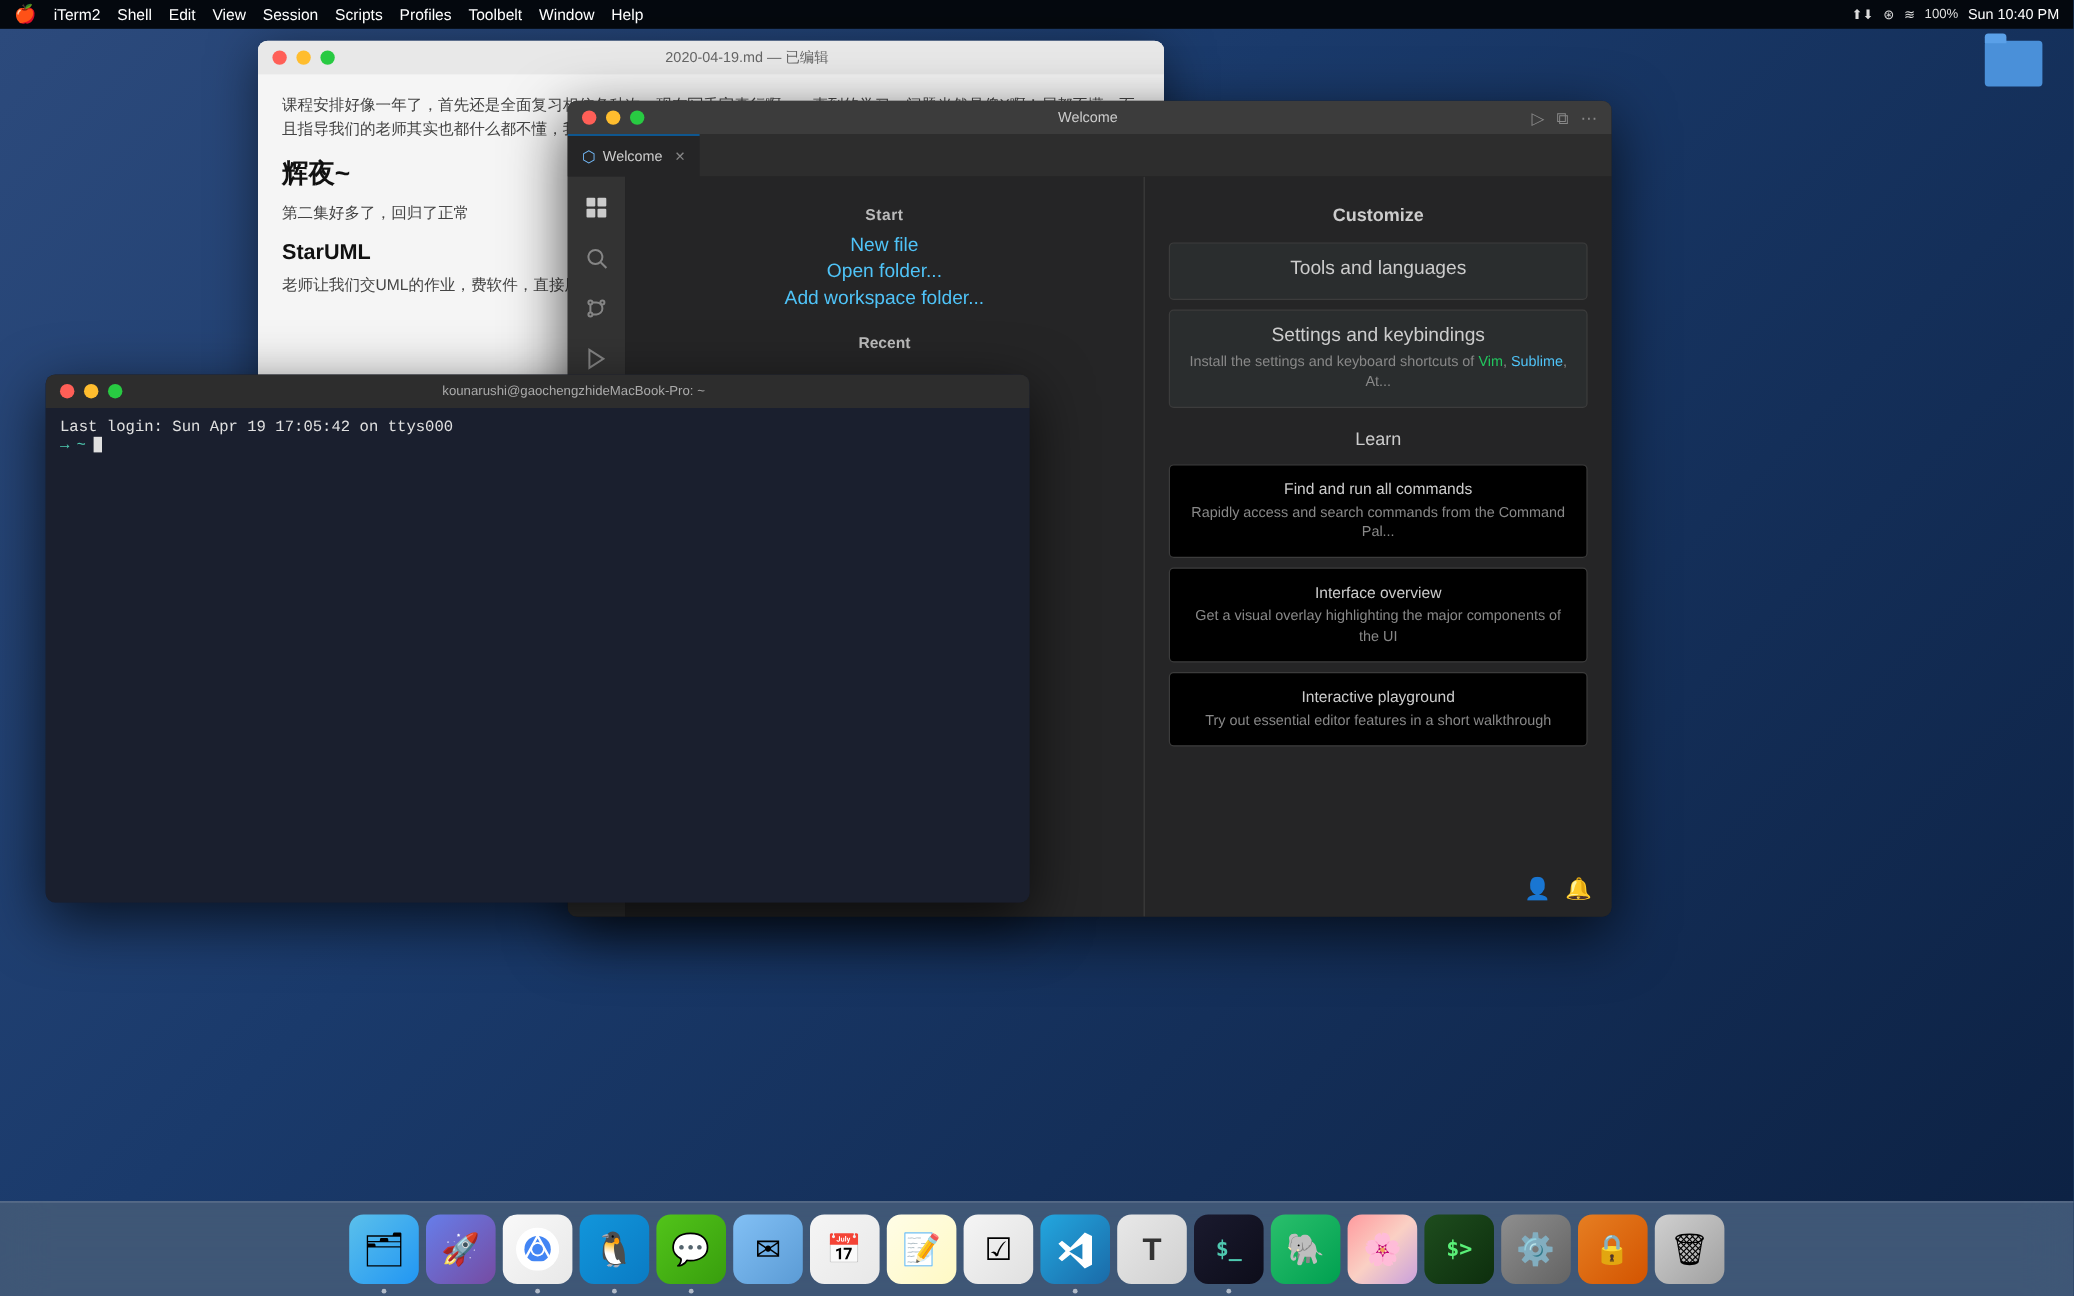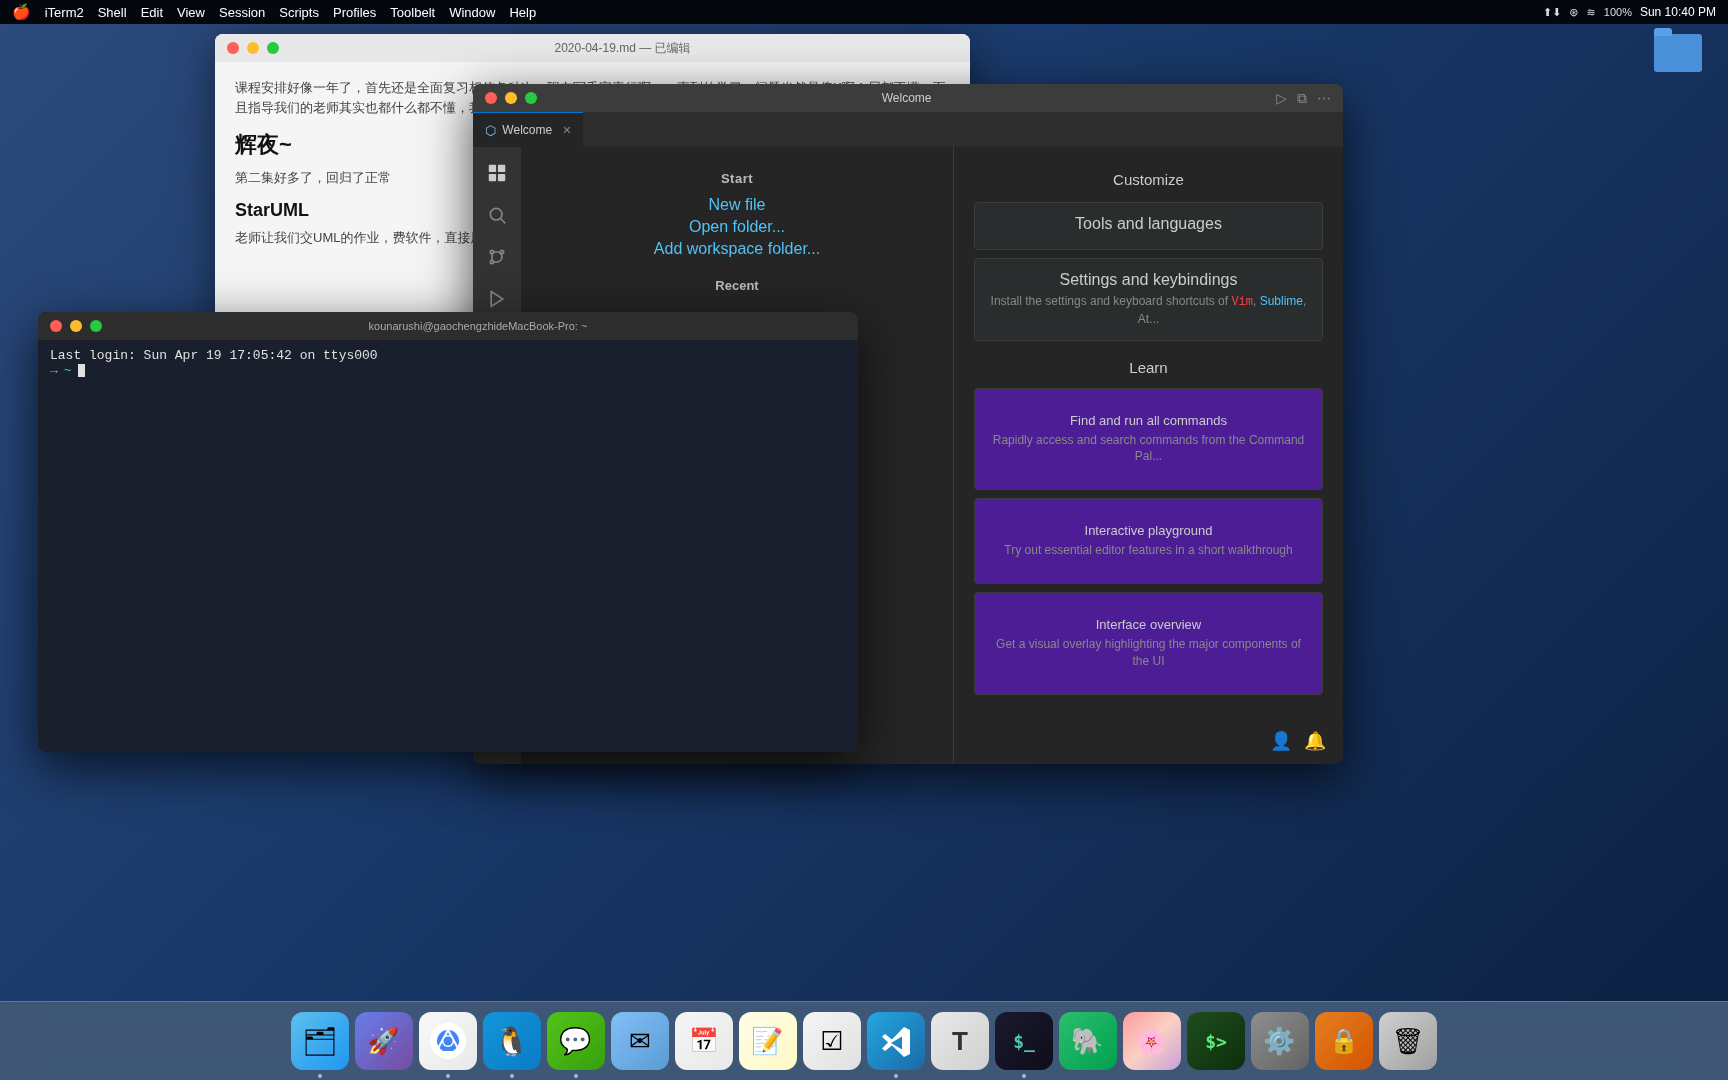--- a/index.html
+++ b/index.html
@@ -265,21 +265,21 @@
 
     .welcome-right {
       width: 390px;
       padding: 24px 20px;
       border-left: 1px solid #3c3c3c;
       flex-shrink: 0;
     }
     .customize-title {
       font-size: 15px;
       color: #cccccc;
-      font-weight: 400;
+      font-weight: 700;
       margin-bottom: 14px;
     }
 
     .customize-card {
       background: #2a2d2e;
       border: 1px solid #3c3c3c;
       border-radius: 4px;
       padding: 12px 14px;
       margin-bottom: 8px;
       cursor: pointer;
@@ -295,24 +295,24 @@
       line-height: 1.4;
     }
 
     .learn-title {
       font-size: 15px;
       color: #cccccc;
       font-weight: 400;
       margin: 18px 0 12px;
     }
     .learn-card {
-      background: #4c1d95;
+      background: #000000;
       border: 1px solid #3c3c3c;
       border-radius: 4px;
-      padding: 24px 14px;
+      padding: 12px 14px;
       margin-bottom: 8px;
       cursor: pointer;
     }
     .learn-card-title {
       font-size: 13px;
       color: #cccccc;
       margin-bottom: 4px;
     }
     .learn-card-desc {
       font-size: 12px;
@@ -550,40 +550,40 @@
         <div class="welcome-right">
           <div class="customize-title">Customize</div>
 
           <div class="customize-card">
             <div class="customize-card-title">Tools and languages</div>
           </div>
 
           <div class="customize-card">
             <div class="customize-card-title">Settings and keybindings</div>
             <div class="customize-card-desc">
-              Install the settings and keyboard shortcuts of <span style="color:#ef4444;font-family:Liberation Mono, monospace;">Vim</span>, <span style="color:#4fc3f7;">Sublime</span>, At...
+              Install the settings and keyboard shortcuts of <span style="color:#22c55e;">Vim</span>, <span style="color:#4fc3f7;">Sublime</span>, At...
             </div>
           </div>
 
 
           <div class="learn-title">Learn</div>
 
           <div class="learn-card">
             <div class="learn-card-title">Find and run all commands</div>
             <div class="learn-card-desc">Rapidly access and search commands from the Command Pal...</div>
           </div>
 
           <div class="learn-card">
+            <div class="learn-card-title">Interface overview</div>
+            <div class="learn-card-desc">Get a visual overlay highlighting the major components of the UI</div>
+          </div>
+
+          <div class="learn-card">
             <div class="learn-card-title">Interactive playground</div>
             <div class="learn-card-desc">Try out essential editor features in a short walkthrough</div>
-          </div>
-
-          <div class="learn-card">
-            <div class="learn-card-title">Interface overview</div>
-            <div class="learn-card-desc">Get a visual overlay highlighting the major components of the UI</div>
           </div>
 
           <div style="position:absolute;bottom:12px;right:16px;display:flex;gap:12px;">
             <span style="color:#888;font-size:18px;" title="Show on startup">👤</span>
             <span style="color:#888;font-size:18px;">🔔</span>
           </div>
         </div>
       </div>
     </div>
   </div>

